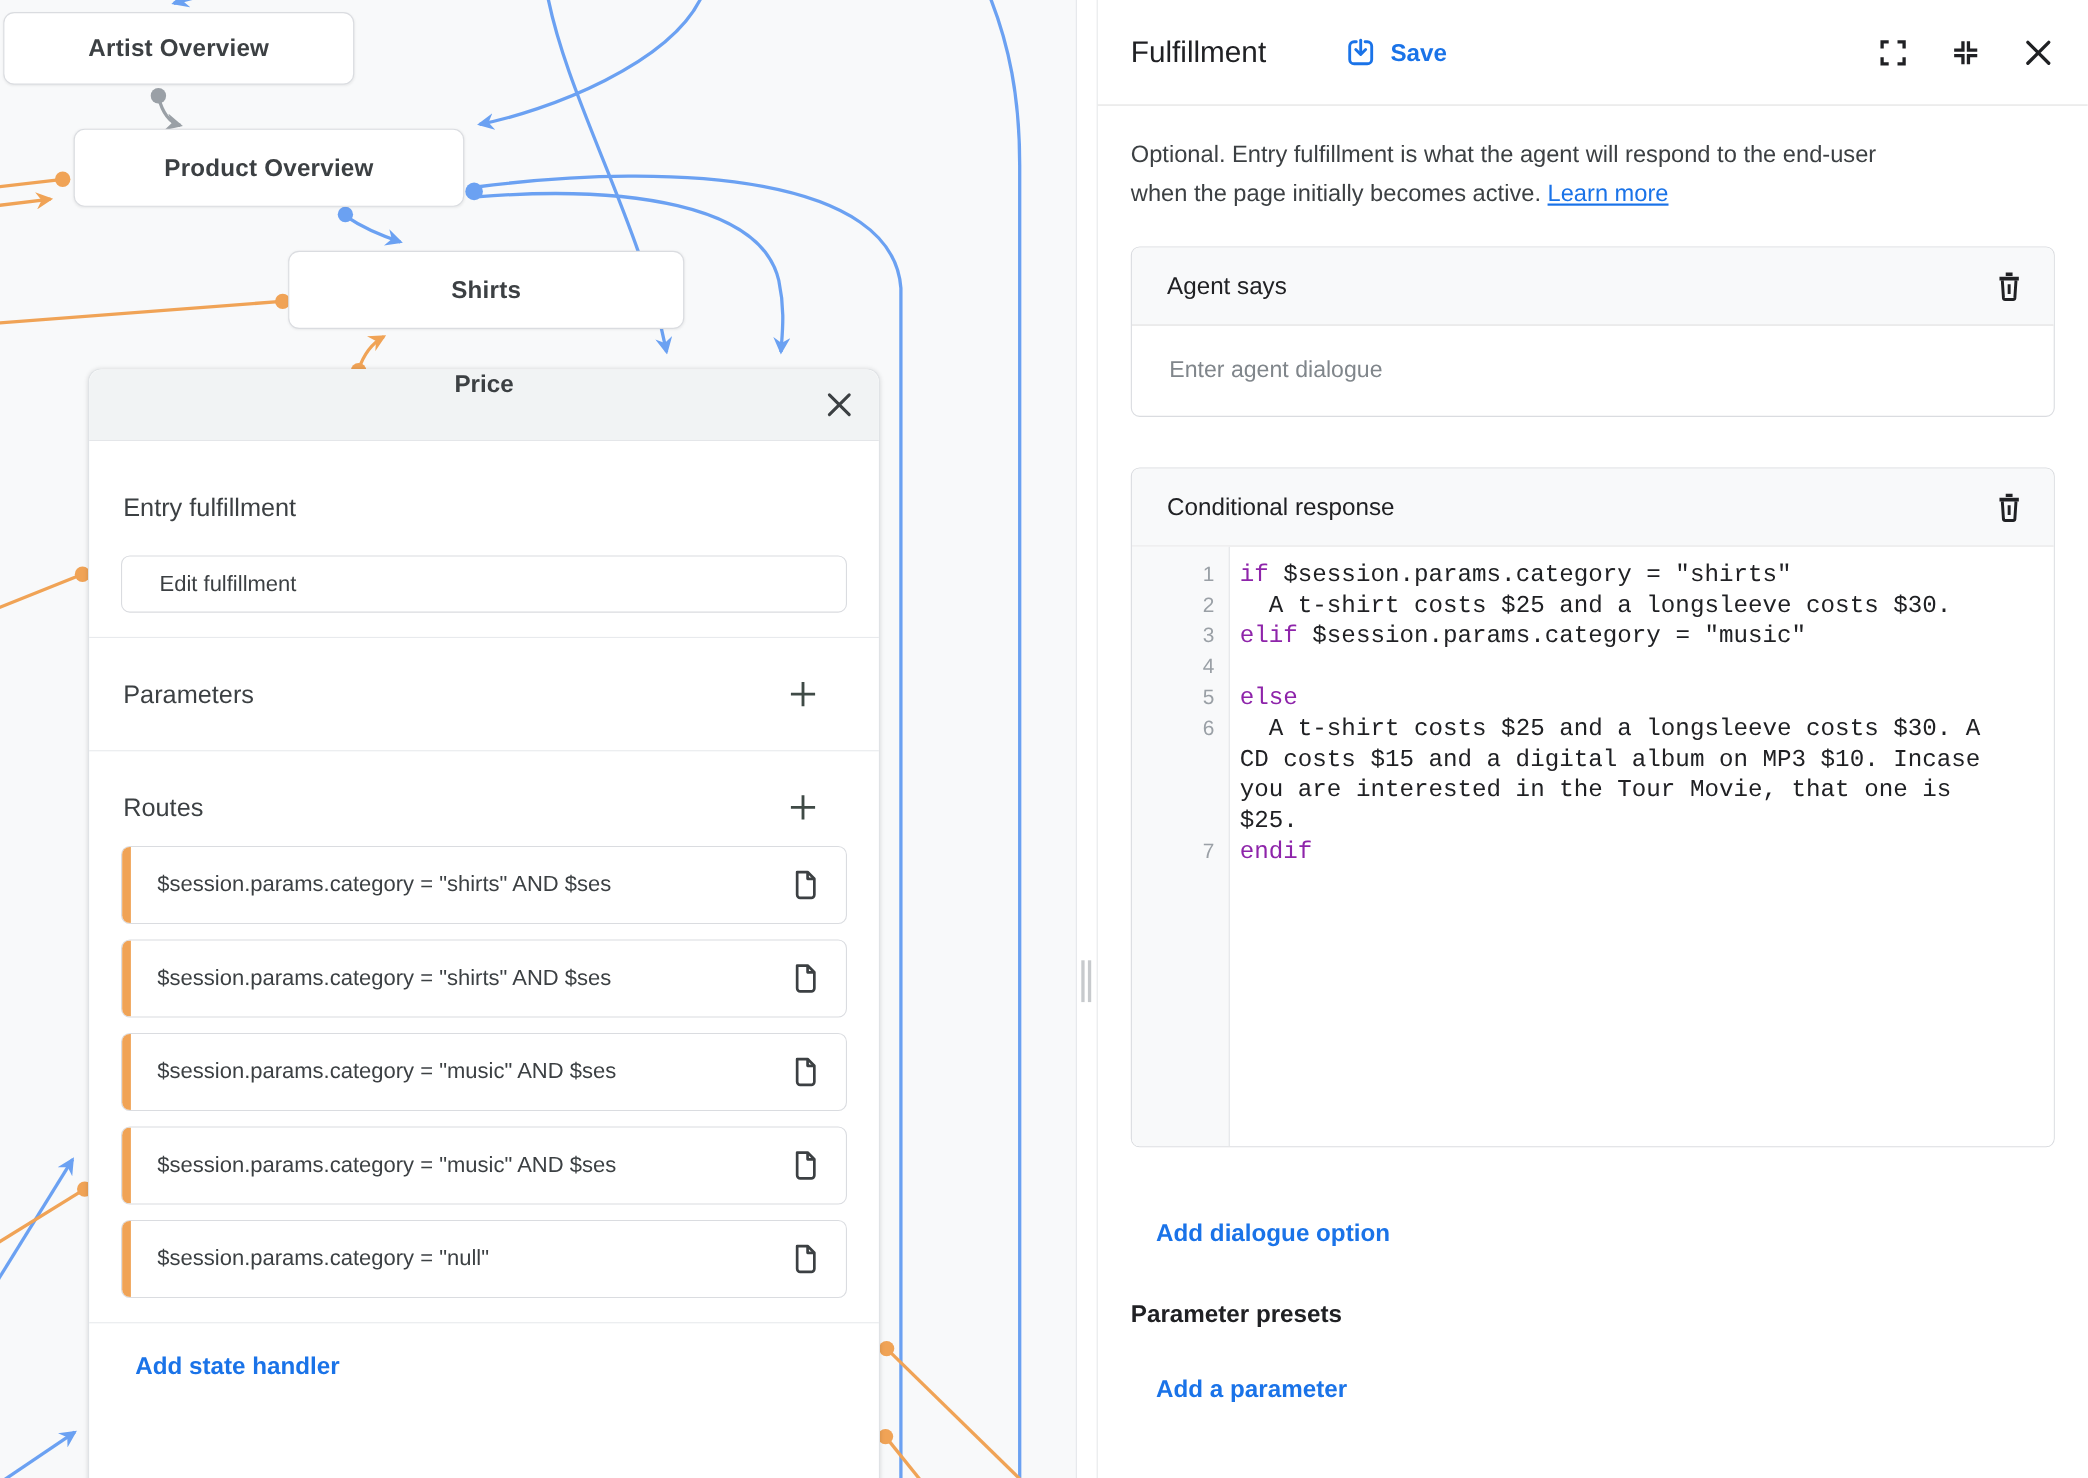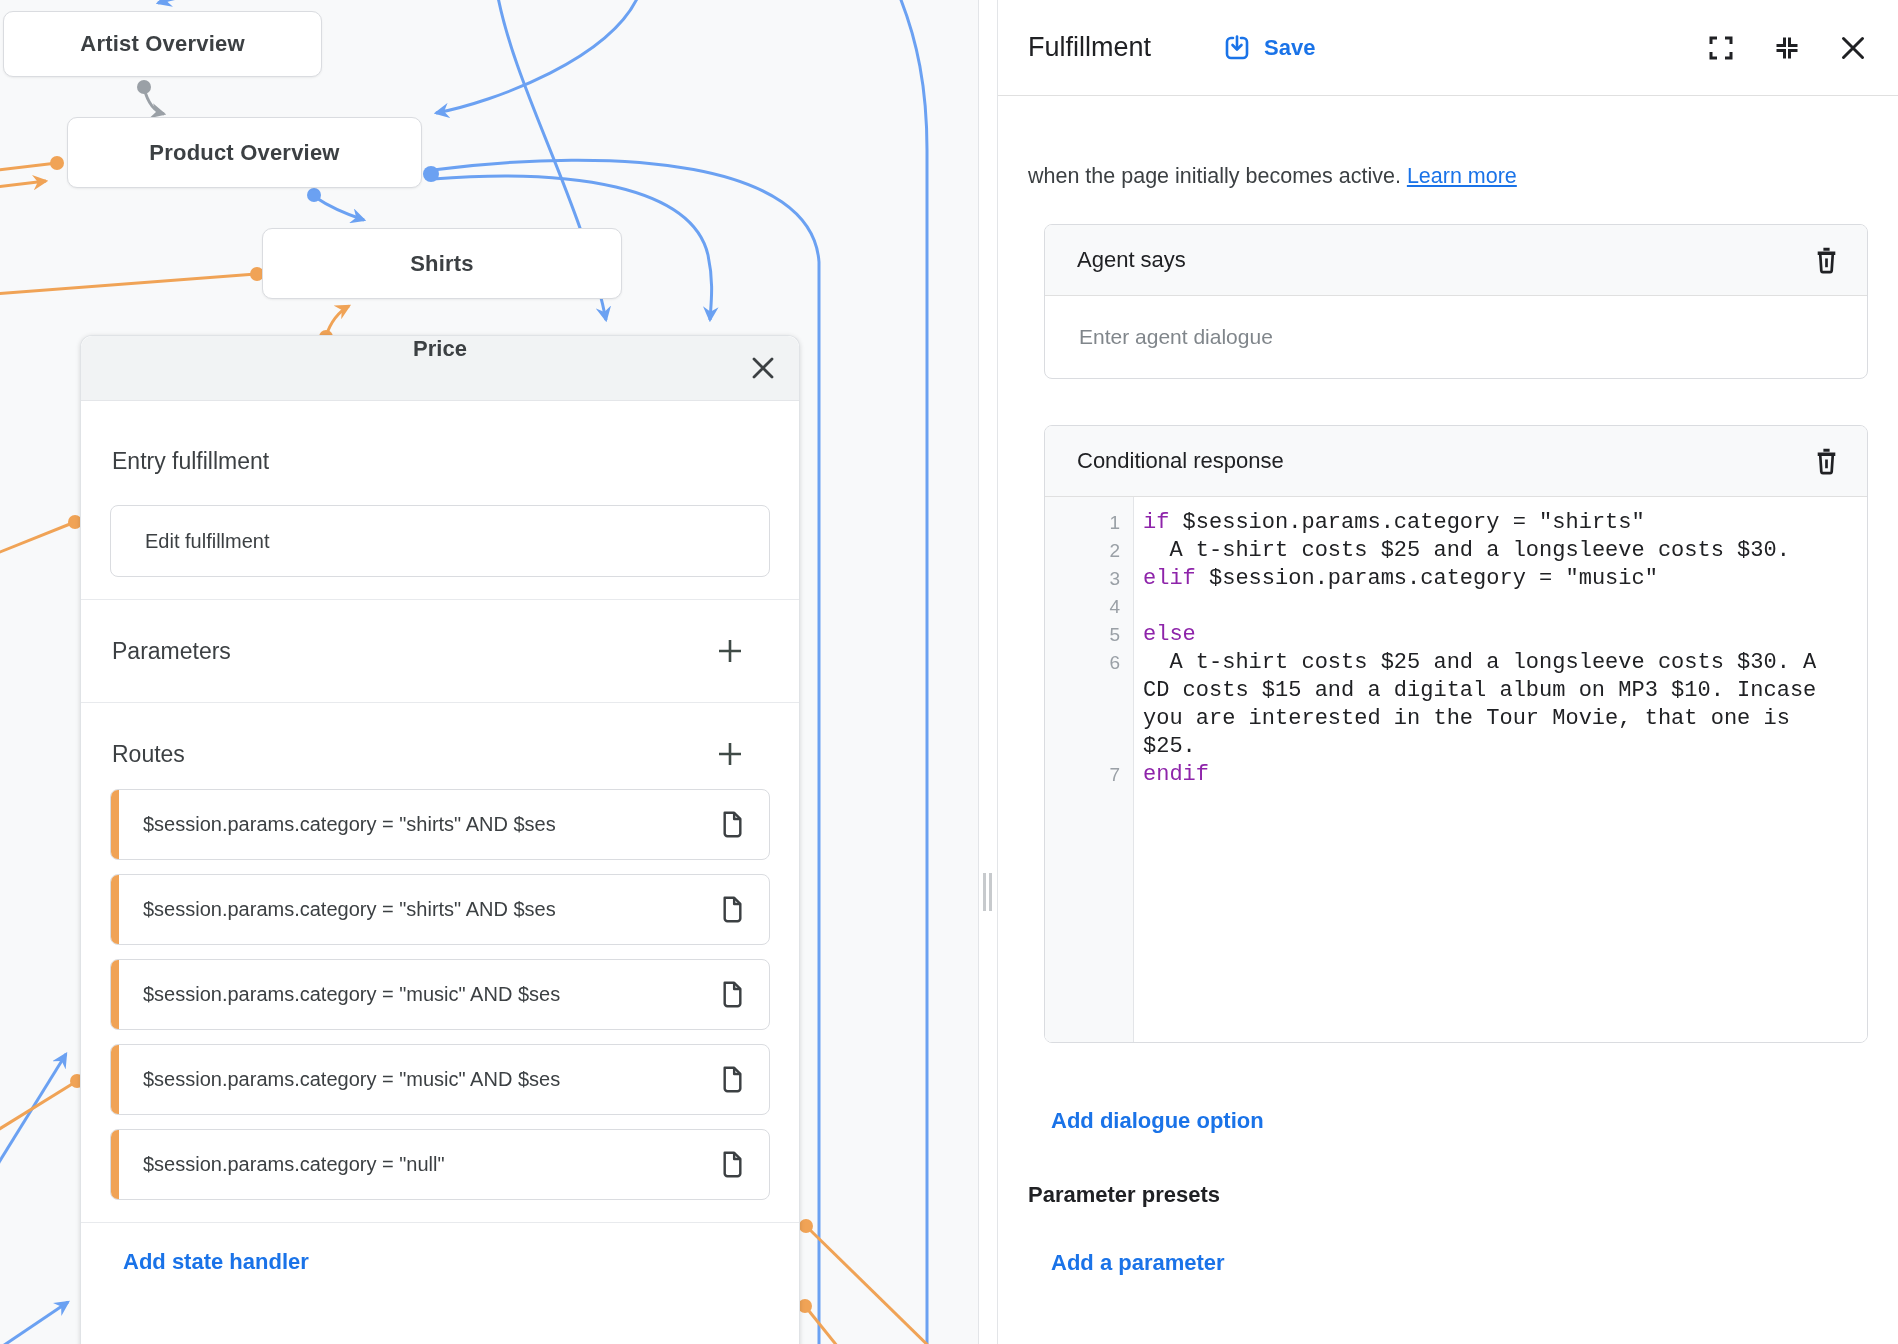--- a/index.html
+++ b/index.html
@@ -40,21 +40,21 @@
   }
   .price-title{font-size:22px;font-weight:bold;color:#3c4043;}
   .price-close{
     position:absolute;right:22px;top:50%;transform:translateY(-50%);
     width:28px;height:28px;display:flex;align-items:center;justify-content:center;cursor:pointer;
   }
   .price-body{padding:0 27px;margin-top:47px;}
   .section-heading{font-size:23px;color:#3c4043;font-weight:normal;}
   .entry-heading{margin:30px 4px 0;}
   .edit-btn{
-    margin:30px 2px 0;height:72px;border:1px solid #dadce0;border-radius:8px;
+    margin:30px 2px 0;height:52px;border:1px solid #dadce0;border-radius:8px;
     display:flex;align-items:center;background:#fff;
     font-size:20px;color:#3c4043;padding-left:34px;box-sizing:border-box;cursor:pointer;
   }
   .pp-divider{height:1px;background:#e8eaed;margin:22px -27px 0;}
   .section-row{
     display:flex;align-items:center;justify-content:space-between;
     margin:22px 4px 0;height:58px;
   }
   .plus-btn{width:32px;height:32px;margin-right:22px;display:flex;align-items:center;justify-content:center;cursor:pointer;}
   .routes-list{margin-top:6px;}
@@ -89,21 +89,21 @@
   .panel-title{font-size:27px;font-weight:500;color:#202124;}
   .save-btn{display:flex;align-items:center;gap:13px;margin-left:72px;color:#1a73e8;
     font-size:22px;font-weight:bold;cursor:pointer;}
   .header-icons{margin-left:auto;display:flex;align-items:center;gap:36px;}
   .icon-btn{width:30px;height:30px;display:flex;align-items:center;justify-content:center;cursor:pointer;}
 
   .panel-content{padding:0 30px;}
   .desc{margin-top:26px;font-size:21.5px;line-height:36px;color:#3c4043;}
   .learn-more{color:#1a73e8;text-decoration:underline;cursor:pointer;}
 
-  .card{margin-top:30px;border:1px solid #dadce0;border-radius:8px;overflow:hidden;margin-left:16px;}
+  .card{margin-top:30px;border:1px solid #dadce0;border-radius:8px;overflow:hidden;}
   .card.conditional{margin-top:46px;}
   .card-header{
     height:71px;background:#f8f9fa;border-bottom:1px solid #e0e0e0;
     display:flex;align-items:center;justify-content:space-between;padding:0 26px 0 32px;
     box-sizing:border-box;
   }
   .card-title{font-size:22px;color:#202124;}
   .trash-btn{width:30px;height:30px;display:flex;align-items:center;justify-content:center;cursor:pointer;}
   .agent-body{height:82px;display:flex;align-items:center;}
   .agent-input{
@@ -319,21 +319,21 @@
         <span class="icon-btn">
           <svg width="28" height="28" viewBox="0 0 28 28">
             <path d="M4.5,4.5 L23.5,23.5 M23.5,4.5 L4.5,23.5" stroke="#202124" stroke-width="3" stroke-linecap="round" fill="none"></path>
           </svg>
         </span>
       </span>
     </div>
 
     <div class="panel-content">
       <div class="desc">
-        <br>
+        <span>Optional. Entry fulfillment is what the agent will respond to the end-user</span><br>
         <span>when the page initially becomes active.</span>
         <span class="learn-more">Learn more</span>
       </div>
 
       
       <div class="card">
         <div class="card-header">
           <span class="card-title">Agent says</span>
           <span class="trash-btn">
             <svg width="27" height="29" viewBox="0 0 26 28">

